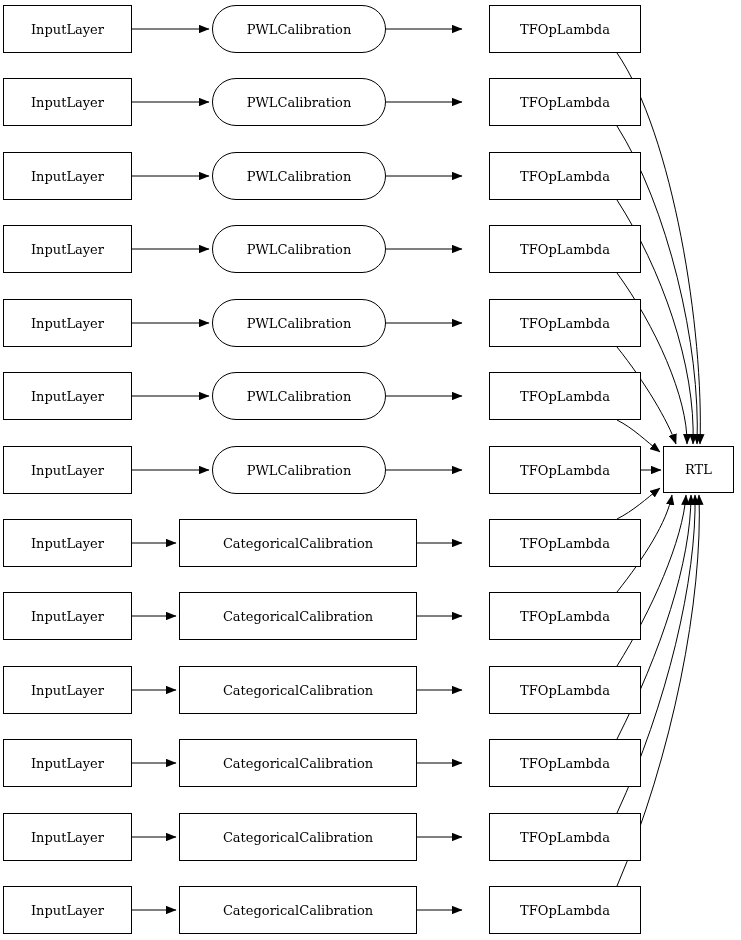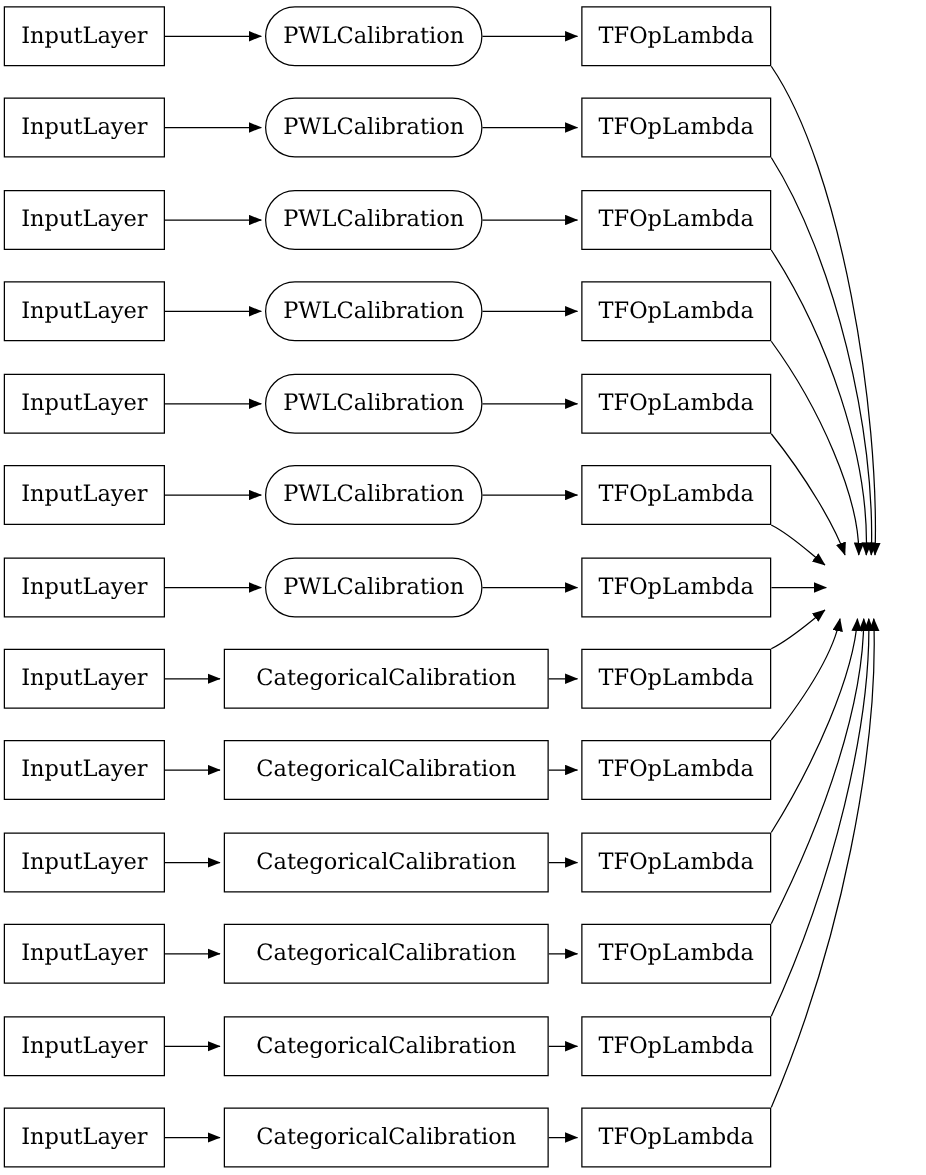--- a/index.html
+++ b/index.html
@@ -10,27 +10,27 @@
     font-family:"DejaVu Serif","Liberation Serif",serif;
   }
   svg.edges{position:absolute;left:0;top:0;width:741px;height:940px;}
   .edge{fill:none;stroke:var(--edge-color,#000000);stroke-width:1;}
   .ah{fill:var(--edge-color,#000000);}
   .node{
     position:absolute;height:48px;box-sizing:border-box;
     border:1px solid var(--node-border,#000000);
     background:var(--node-fill,#ffffff);
     display:flex;align-items:center;justify-content:center;
-    font-size:18px;line-height:1;color:var(--text-color,#000000);
+    font-size:13px;line-height:1;color:var(--text-color,#000000);
     white-space:nowrap;overflow:hidden;
   }
   .col-input{left:3px;width:129px;}
   .col-pwl{left:212px;width:174px;border-radius:24px;}
-  .col-cat{left:179px;width:260px;}
-  .col-tfop{left:465px;width:152px;}
+  .col-cat{left:179px;width:238px;}
+  .col-tfop{left:489px;width:152px;}
   .rtl{left:663px;top:446px;width:71px;height:47px;}
 </style>
 </head>
 <body>
 
 <div class="canvas">
 
   <svg class="edges" viewBox="0 0 741 940">
     <defs>
       <marker id="ah" viewBox="0 0 10 8" refX="9.5" refY="4" markerWidth="10.5" markerHeight="8.5" orient="auto">
@@ -126,14 +126,15 @@
   <div class="node col-tfop" style="top:739px">TFOpLambda</div>
 
   <div class="node col-input" style="top:813px">InputLayer</div>
   <div class="node col-cat" style="top:813px">CategoricalCalibration</div>
   <div class="node col-tfop" style="top:813px">TFOpLambda</div>
 
   <div class="node col-input" style="top:886px">InputLayer</div>
   <div class="node col-cat" style="top:886px">CategoricalCalibration</div>
   <div class="node col-tfop" style="top:886px">TFOpLambda</div>
 
+  <div class="node rtl">RTL</div>
 
 </div>
 
 </body></html>

